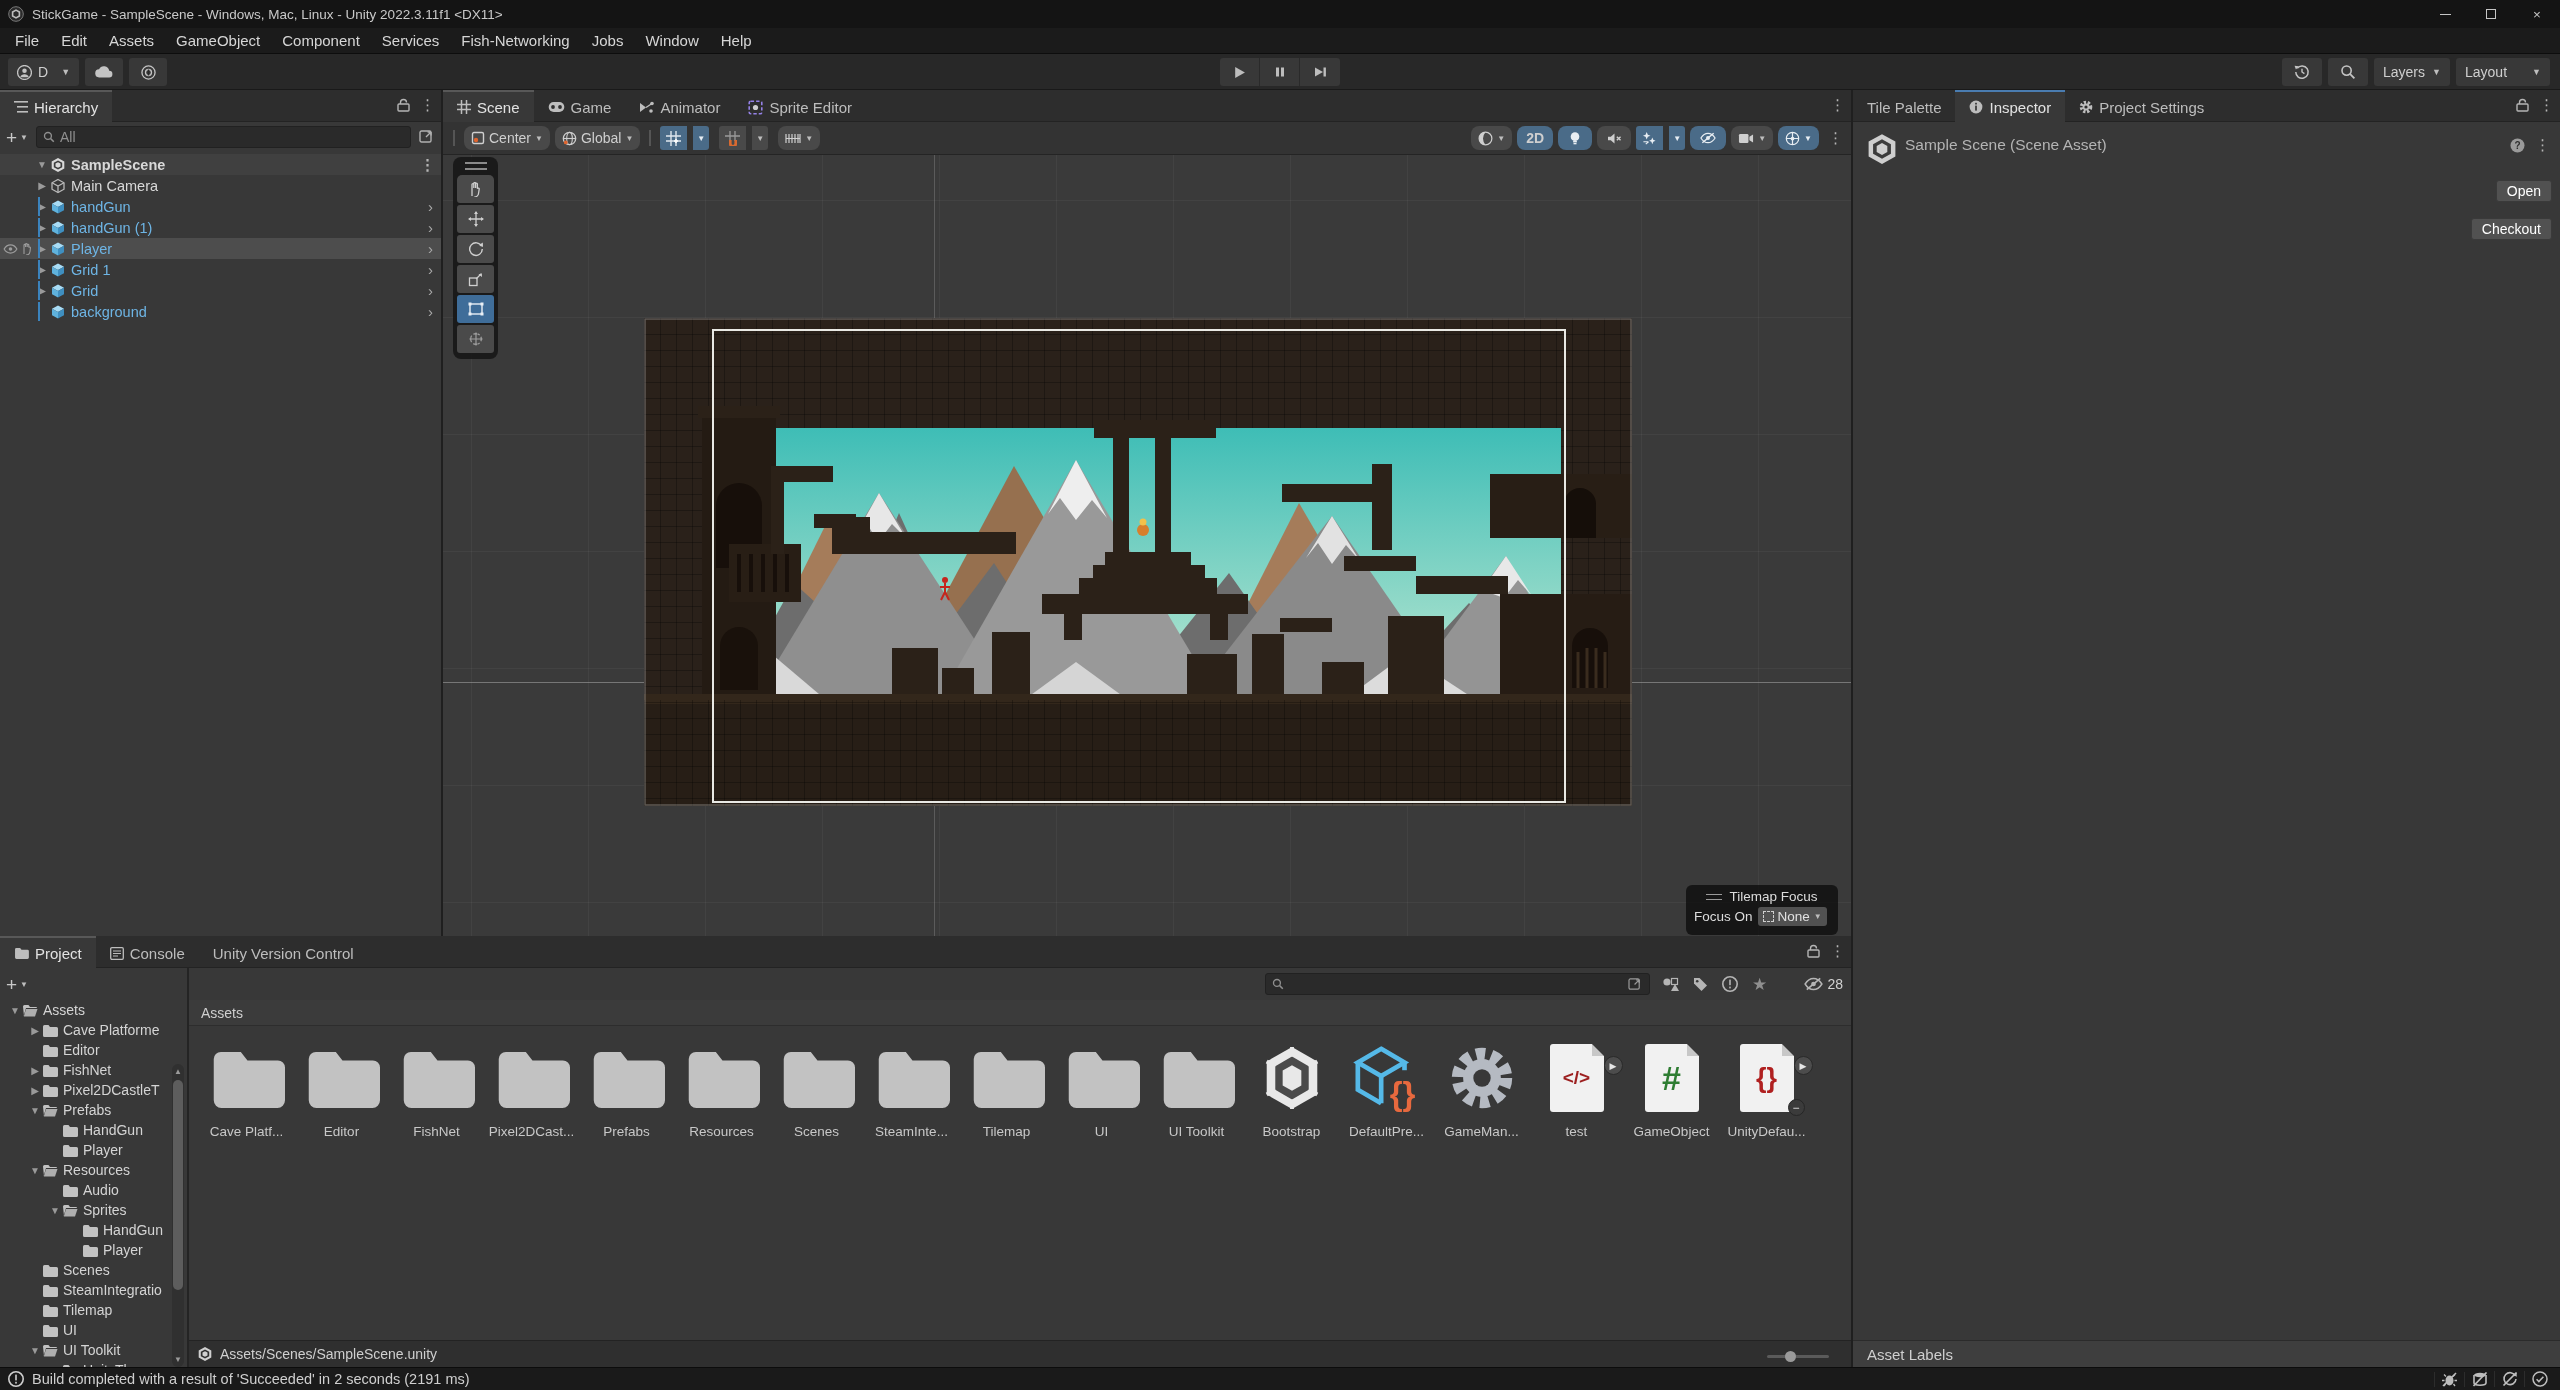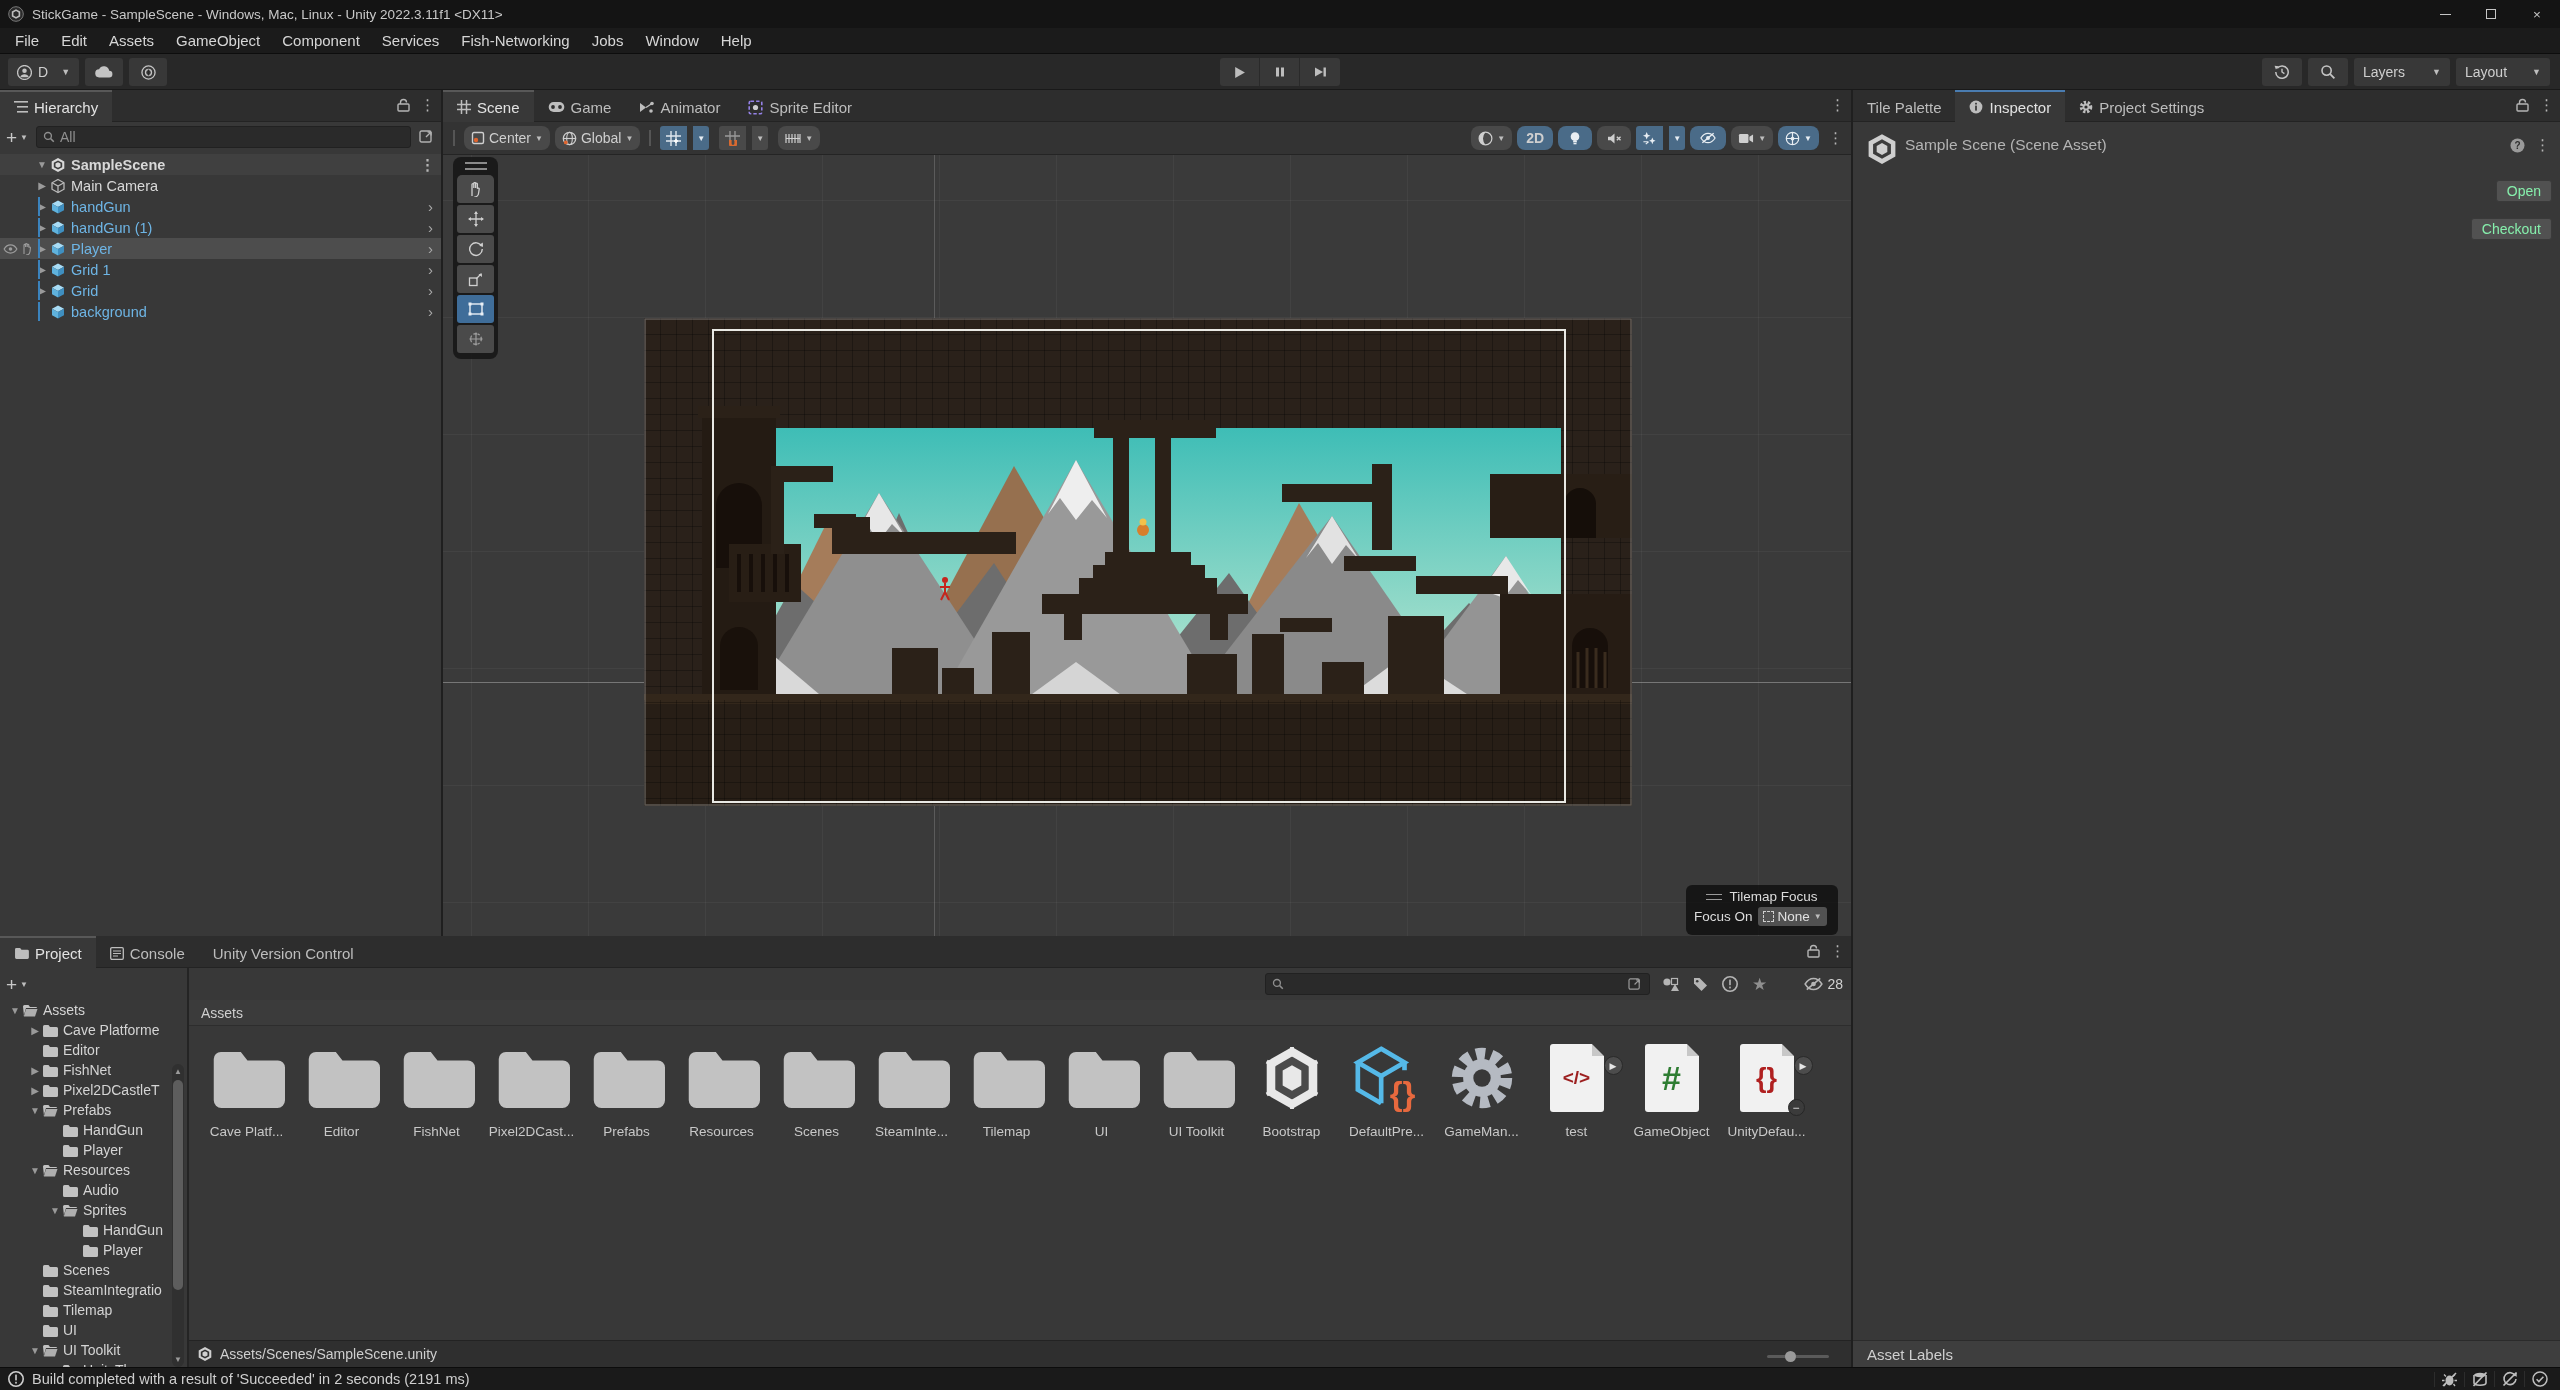--- a/index.html
+++ b/index.html
@@ -90,21 +90,21 @@
   #tilemap-overlay{position:absolute;left:1243px;top:730px;width:152px;height:50px;background:rgba(16,16,16,.85);border-radius:6px;padding:4px 8px;font-size:13.5px;color:#dcdcdc;}
   #tilemap-overlay .t-head{display:flex;align-items:center;gap:7px;justify-content:center;}
   #tilemap-overlay .t-handle{width:16px;height:6px;border-top:1px solid #9a9a9a;border-bottom:1px solid #9a9a9a;}
   #tilemap-overlay .t-row{display:flex;align-items:center;gap:5px;margin-top:3px;}
   .mini-drop{height:19px;background:#515151;border-radius:3px;display:flex;align-items:center;padding:0 5px;gap:4px;color:#e0e0e0;}
   .dashed-sq{width:11px;height:11px;border:1px dashed #cfcfcf;}
 
   
   #insp-header{position:absolute;left:0;top:32px;right:0;height:90px;}
   #insp-title{position:absolute;left:52px;top:14px;font-size:15.5px;color:#b4b4b4;}
-  .unity-btn{background:#515151;border:1px solid #3a3a3a;border-radius:3px;color:#86efac;font-size:14px;padding:2px 10px;}
+  .unity-btn{background:#515151;border:1px solid #3a3a3a;border-radius:3px;color:#ffffff;font-size:14px;padding:2px 10px;}
   #asset-labels-bar{position:absolute;left:0;bottom:0;right:0;height:27px;background:#3e3e3e;border-top:1px solid #2b2b2b;display:flex;align-items:center;padding-left:14px;font-size:15px;color:#cfcfcf;}
 
   
   #proj-toolbar{position:absolute;left:0;top:32px;right:0;height:32px;display:flex;align-items:center;padding:0 6px;}
   #proj-tree{position:absolute;left:0;top:64px;width:186px;bottom:0;overflow:hidden;}
   .trow{height:20px;display:flex;align-items:center;font-size:14px;color:#d4d4d4;white-space:nowrap;}
   .trow .tri{width:14px;flex:none;text-align:center;color:#9a9a9a;font-size:10px;margin-left:-14px;}
   .folder-ico{width:16px;height:13px;margin-right:5px;flex:none;}
   #tree-scrollbar{position:absolute;right:2px;top:64px;width:12px;bottom:0;background:#303030;border-radius:6px;}
   #tree-thumb{position:absolute;left:1px;right:1px;top:16px;height:210px;background:#5d5d5d;border-radius:5px;}
@@ -211,21 +211,21 @@
             <polygon points="0.6,1.8 4.8,2.2 1.9,5.6" fill="#c4c4c4"></polygon>
             <path d="M8 4.8V8l2.4 1.6" fill="none" stroke="#c4c4c4" stroke-width="1.4"></path>
           </svg>
       </div>
       <div class="tbtn" style="width:40px;">
         <svg width="16" height="16" viewBox="0 0 16 16">
             <circle cx="6.6" cy="6.6" r="4.6" fill="none" stroke="#c4c4c4" stroke-width="1.6"></circle>
             <line x1="10.2" y1="10.2" x2="14.4" y2="14.4" stroke="#c4c4c4" stroke-width="1.8"></line>
           </svg>
       </div>
-      <div class="tbtn" style="width:96px;justify-content:space-between;padding:0 9px;">
+      <div class="tbtn" style="width:76px;justify-content:space-between;padding:0 9px;">
         <span class="drop-label">Layers</span>
           <span class="caret">▼</span>
       </div>
       <div class="tbtn" style="width:94px;justify-content:space-between;padding:0 9px;">
         <span class="drop-label">Layout</span>
           <span class="caret">▼</span>
       </div>
     </div>
   </div>
 

